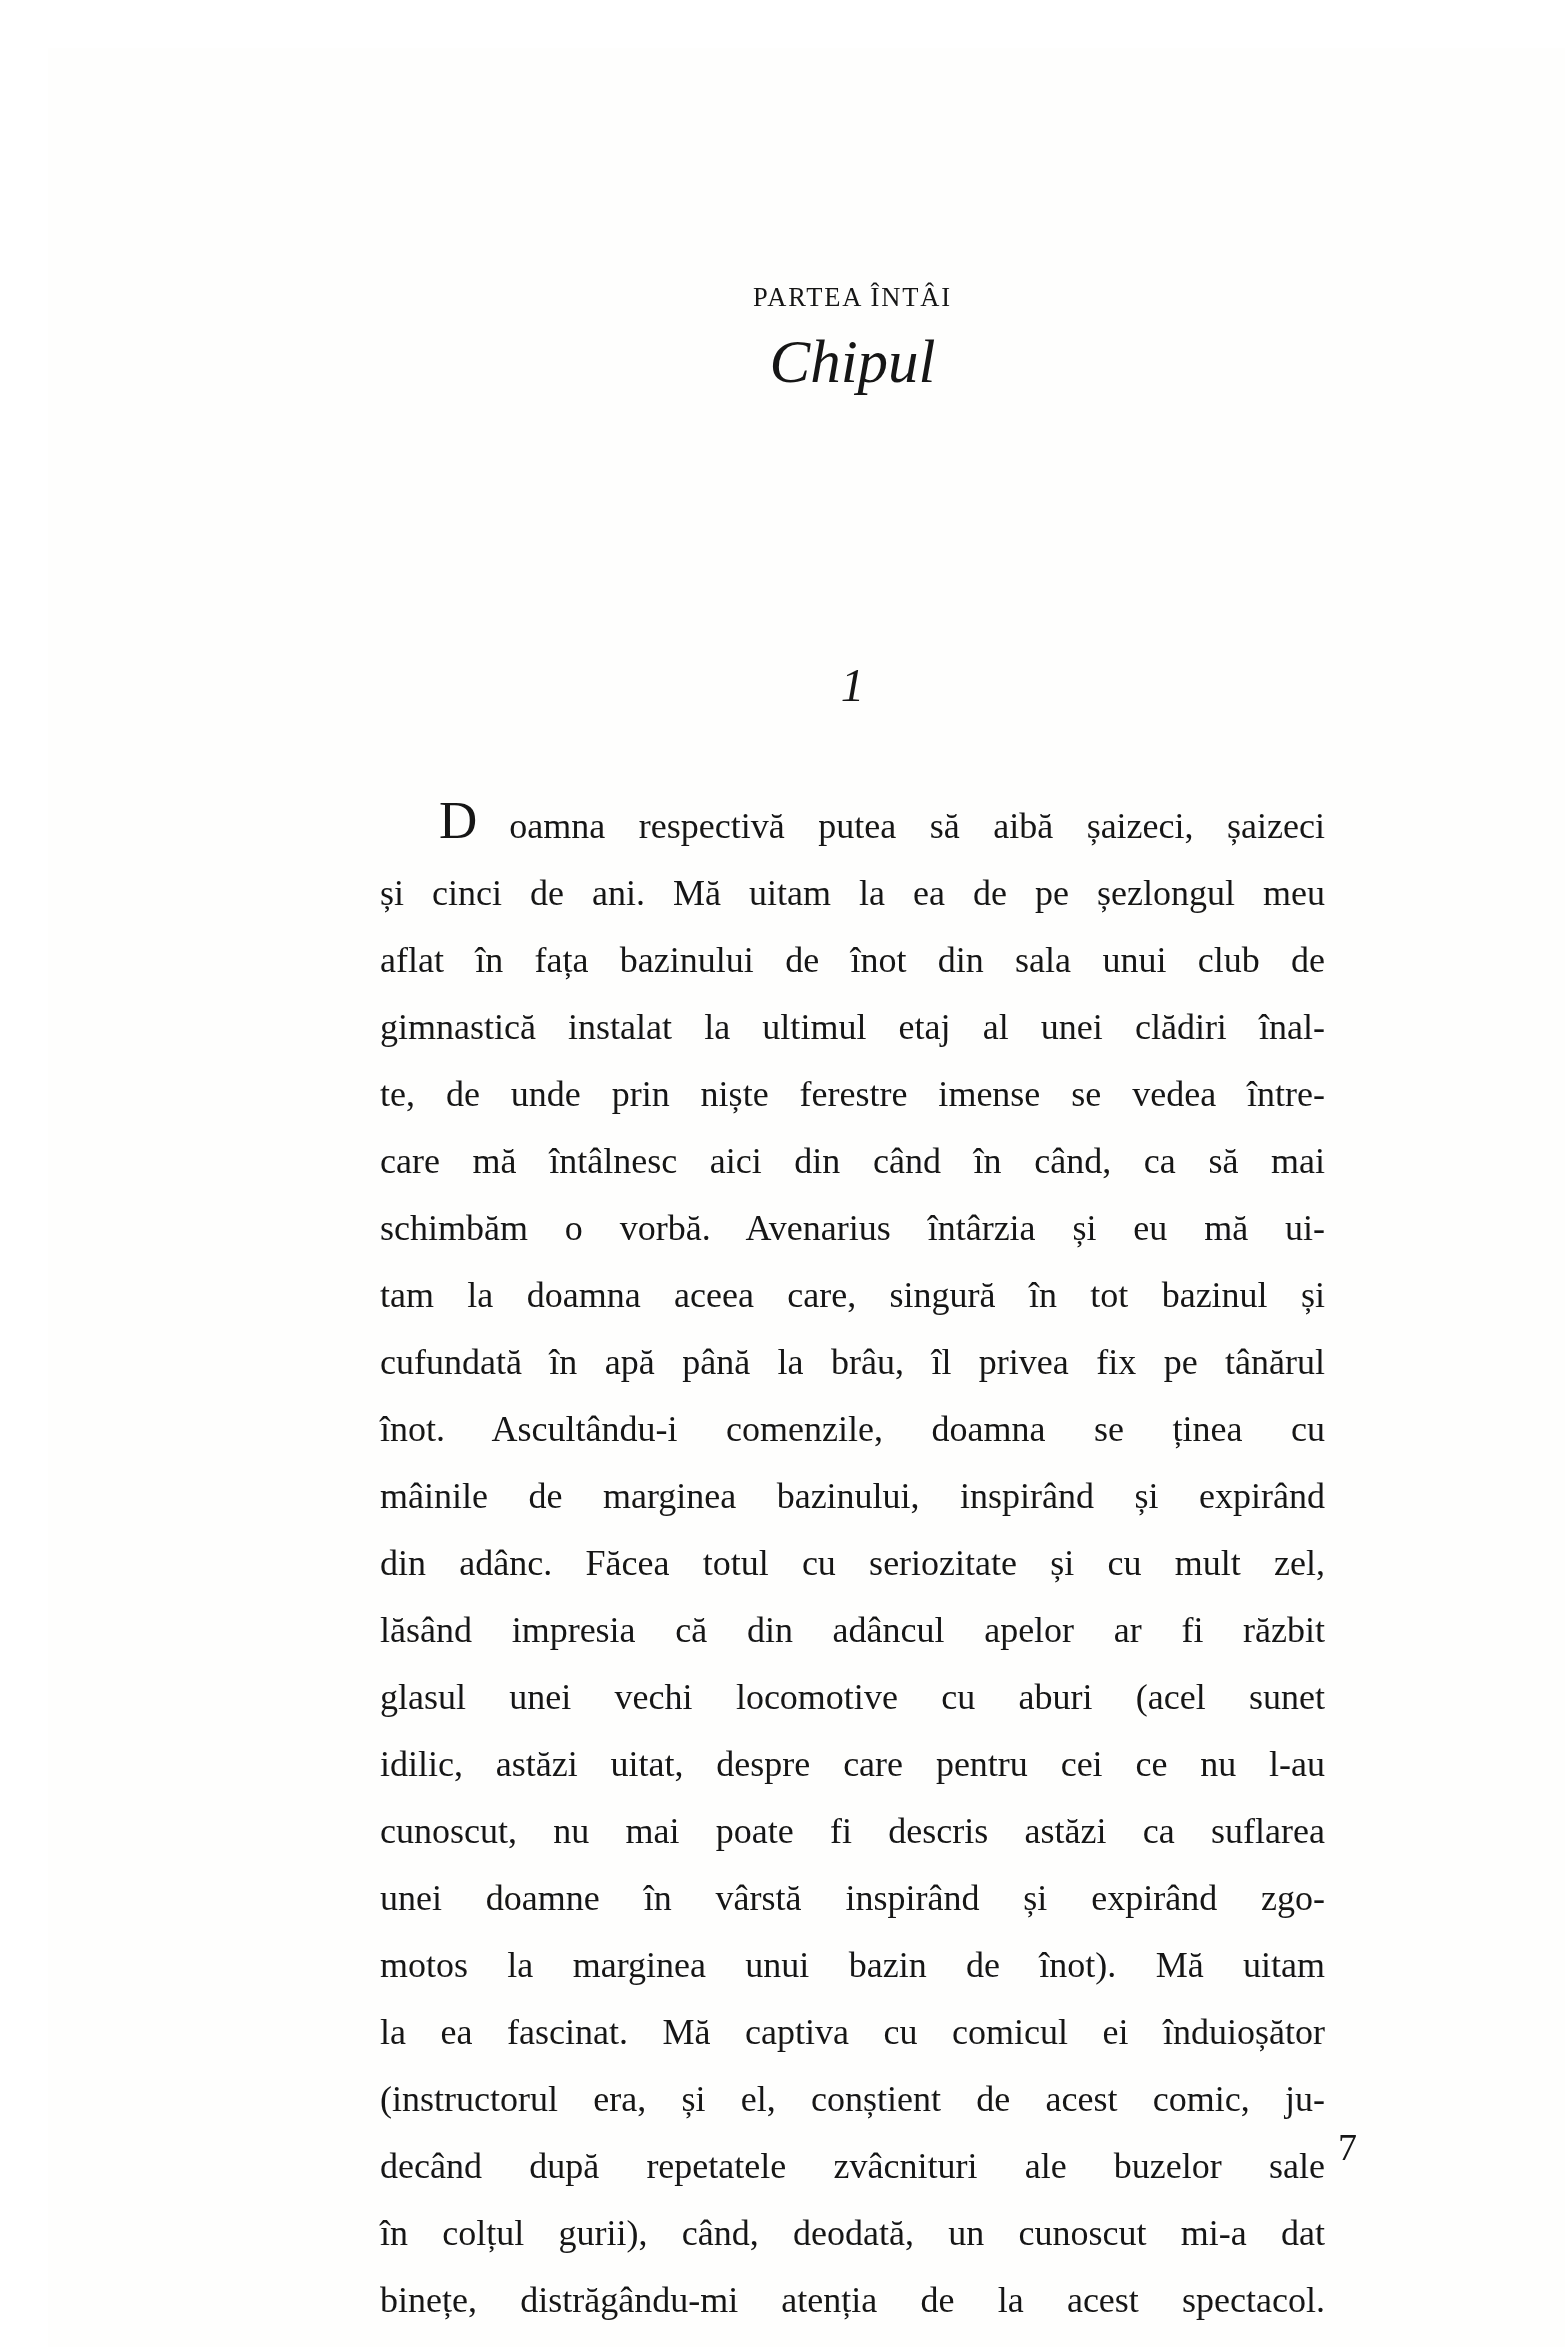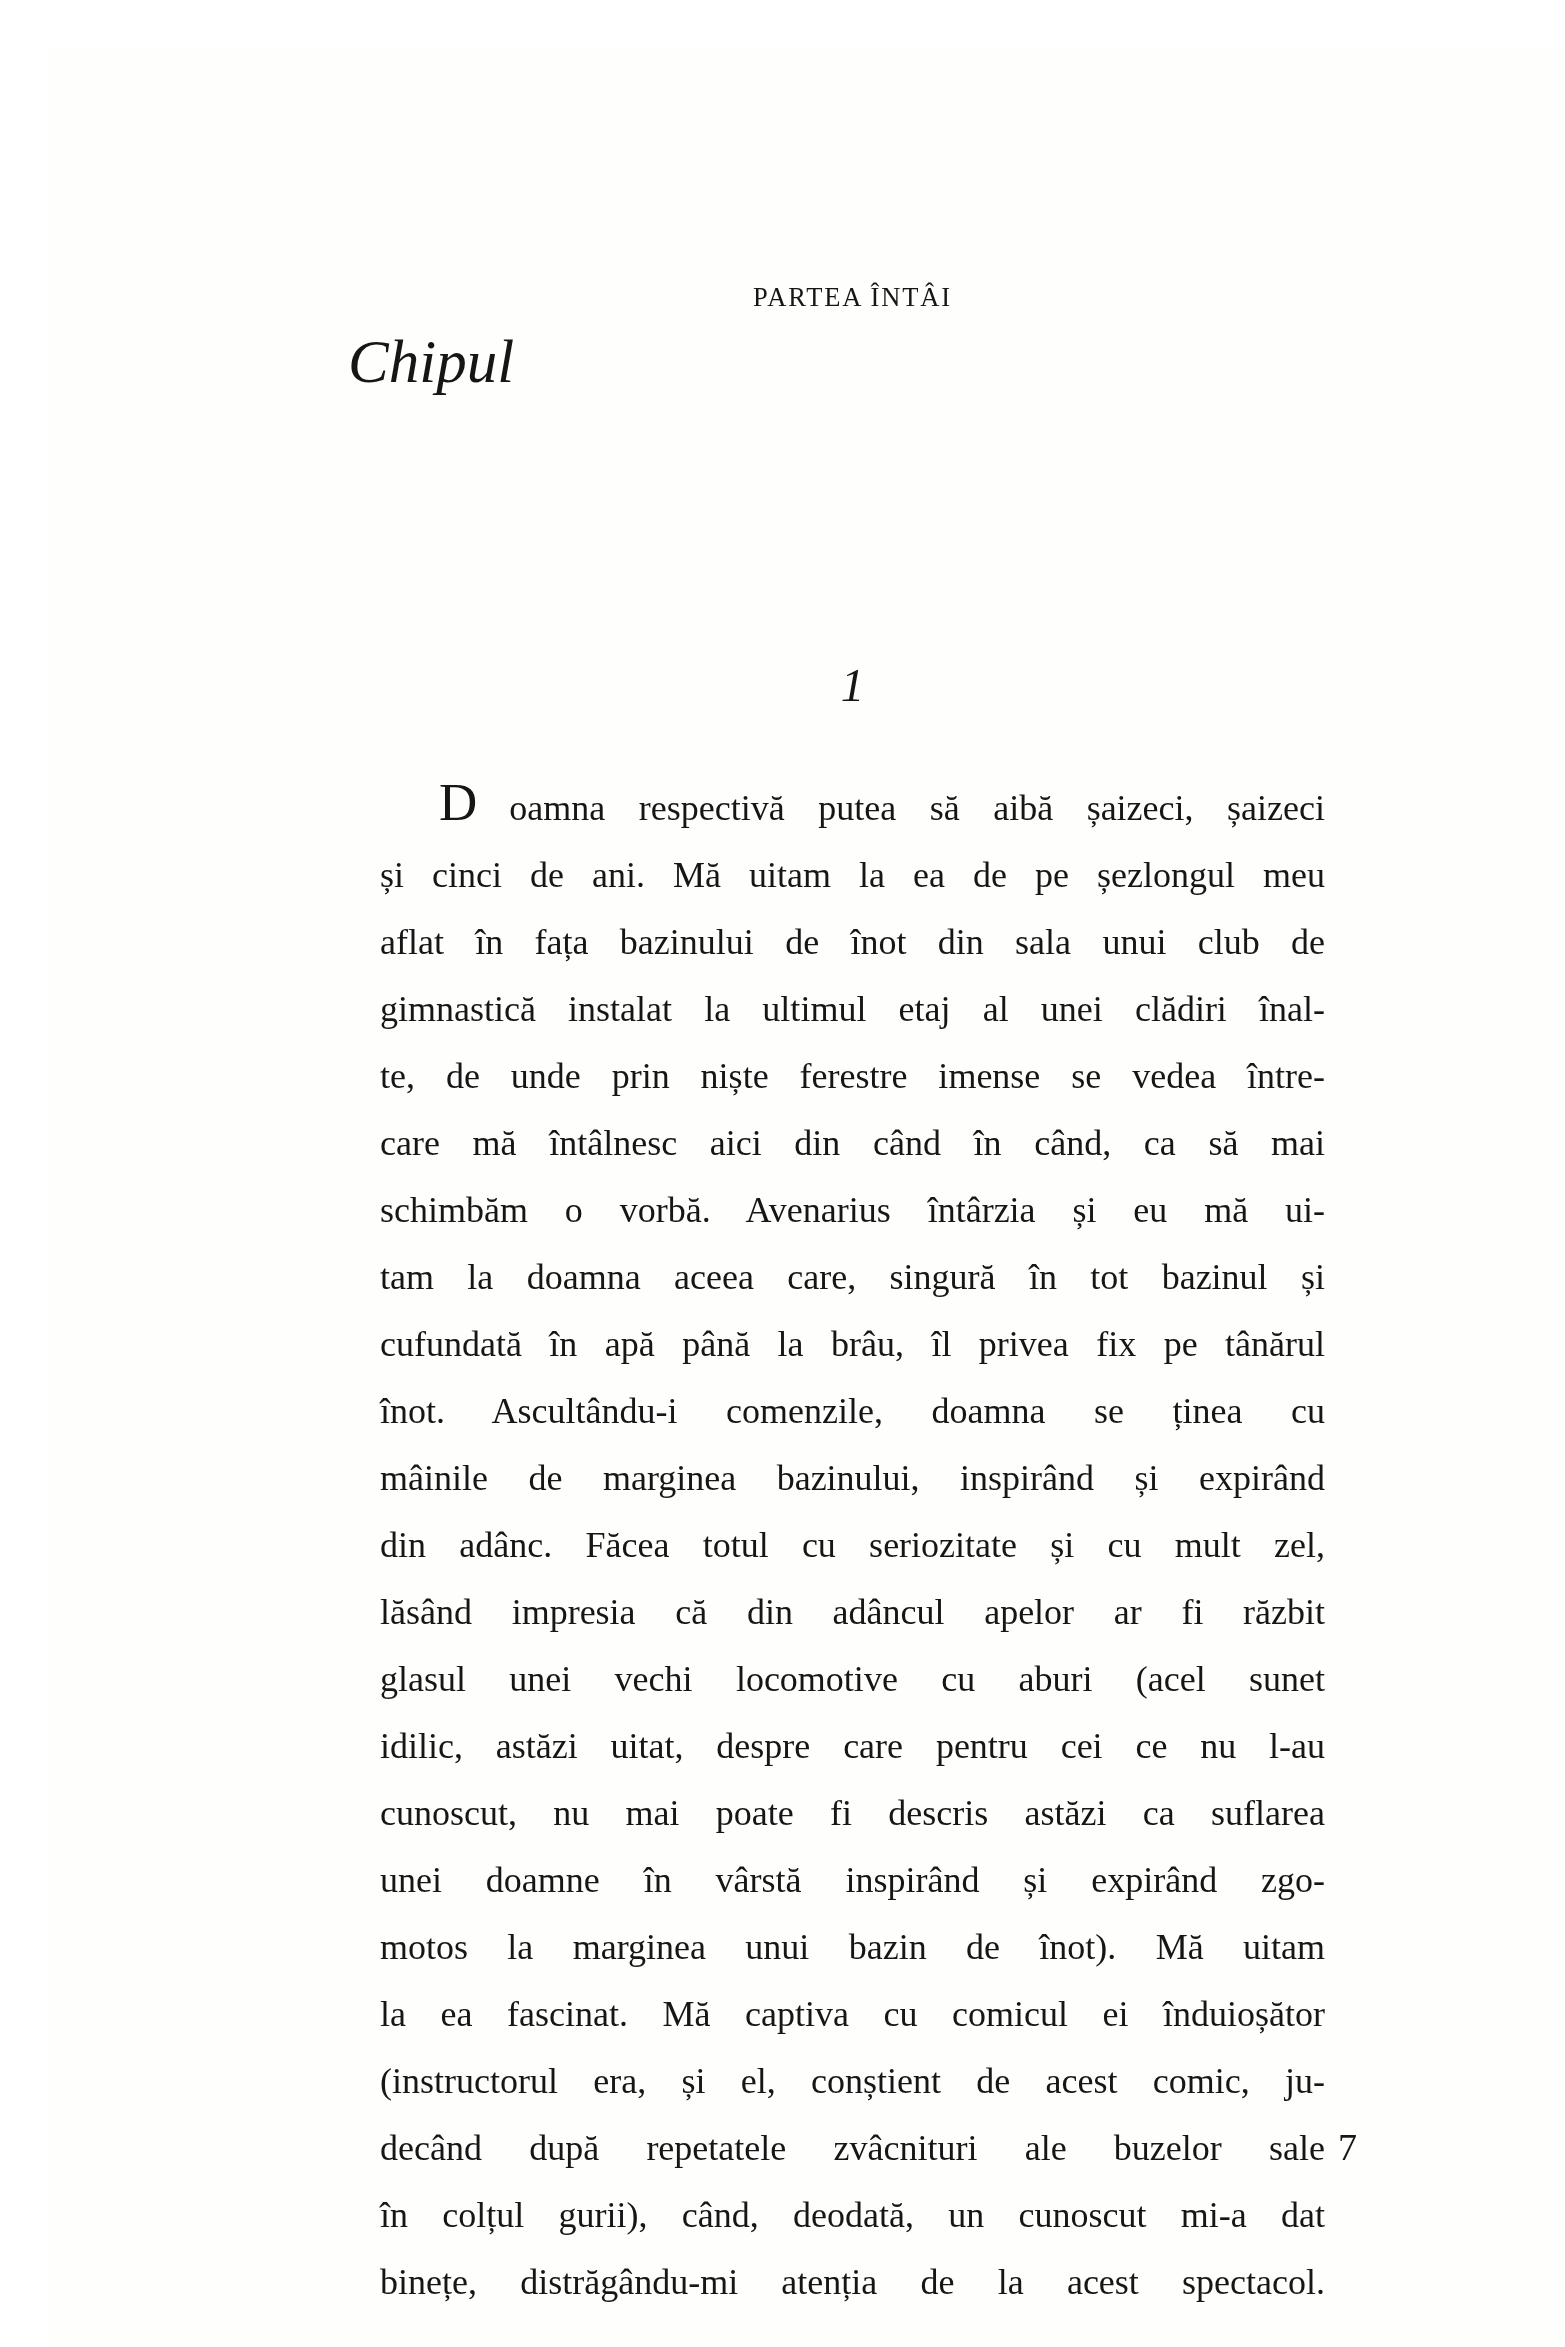--- a/index.html
+++ b/index.html
@@ -25,33 +25,33 @@
   }
   .part-heading {
     top: 218px;
     text-align: center;
     font-size: 26.5px;
     letter-spacing: 1.9px;
     font-variant: normal;
   }
   .title {
     top: 263px;
-    text-align: left;
+    text-align: center;
     font-size: 61px;
     font-style: italic;
     line-height: 1.15;
   }
   .chapter-number {
     top: 594px;
     text-align: center;
     font-size: 47px;
     font-style: italic;
   }
   .body-text {
-    top: 697px;
+    top: 715px;
     font-size: 36px;
     line-height: 51px;
   }
   .line {
     text-align: justify;
     text-align-last: justify;
     -moz-text-align-last: justify;
     white-space: normal;
   }
   .first-line {

